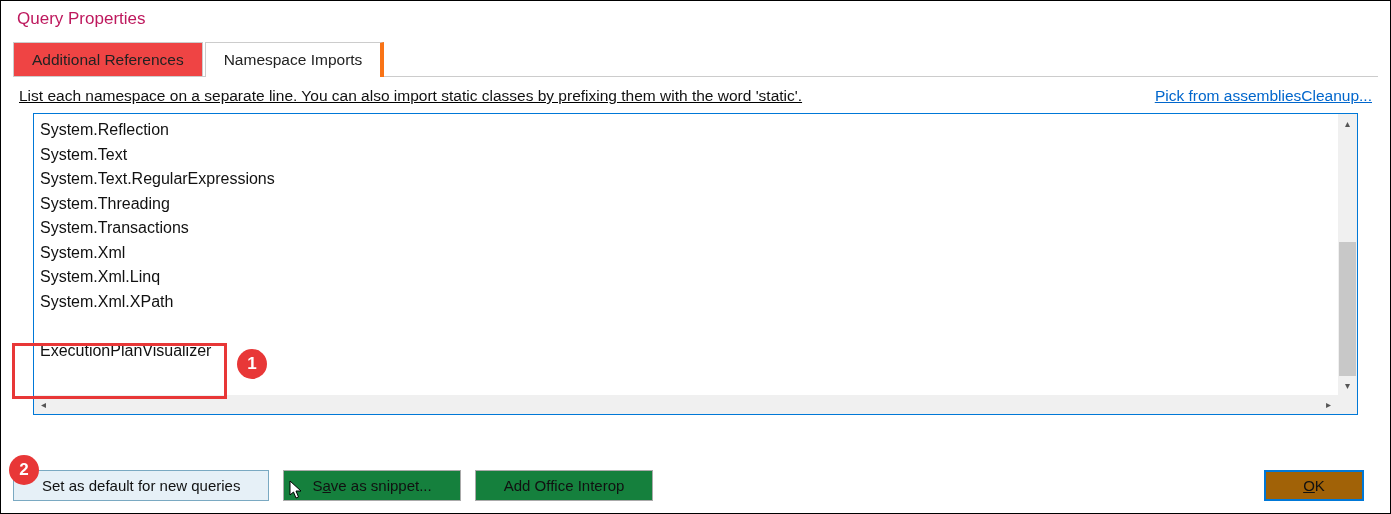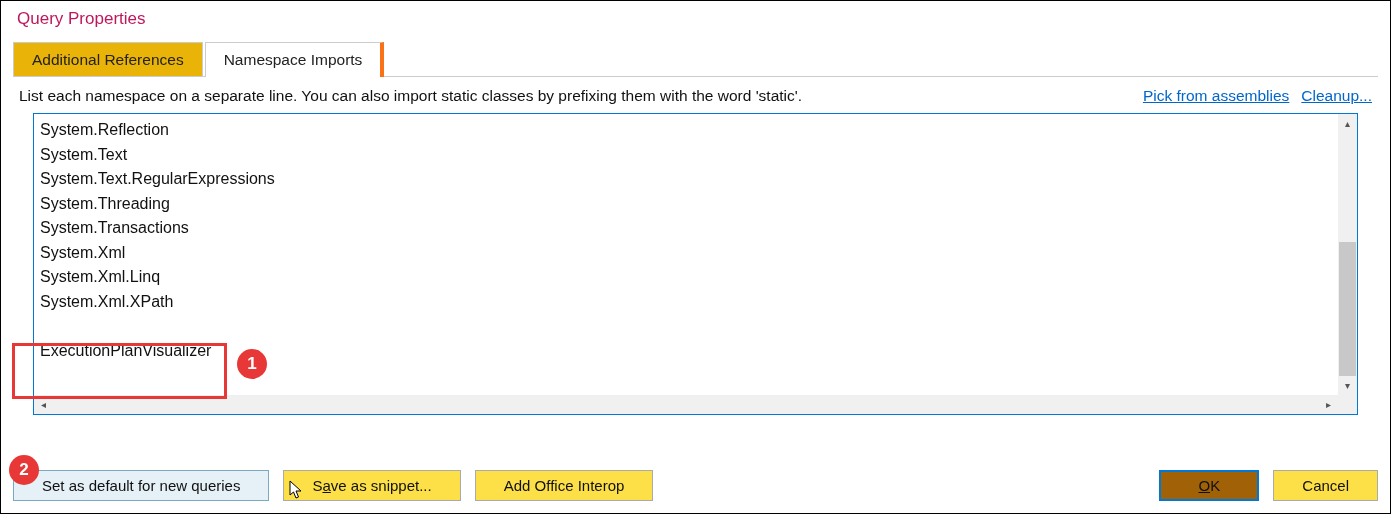--- a/index.html
+++ b/index.html
@@ -21,21 +21,21 @@
     .tab-row {
       display: flex;
       padding: 0 12px;
       border-bottom: 1px solid transparent;
       position: relative;
     }
     .tab {
       padding: 8px 18px;
       border: 1px solid #ccc;
       border-bottom: none;
-      background: #eab308;
+      background: #ef4444;
       margin-right: 2px;
       font-size: 15.5px;
       color: #222;
       cursor: default;
       position: relative;
       top: 1px;
     }
     .tab.active {
       background: #fff;
       border-top: 1px solid #ccc;
@@ -48,28 +48,28 @@
       margin: 0 12px;
       padding-top: 0;
       position: relative;
       top: -1px;
     }
     .instruction-row {
       display: flex;
       justify-content: space-between;
       align-items: center;
       padding: 10px 6px 8px 6px;
+      text-decoration: underline;
     }
     .instruction-text {
       font-size: 15.5px;
       color: #111;
     }
     .link-group {
       display: flex;
-      gap: 12px;
     }
     .link {
       color: #0066cc;
       text-decoration: underline;
       font-size: 15.5px;
       cursor: pointer;
     }
     .textarea-wrap {
       position: relative;
       border: 1px solid #0078d7;
@@ -136,21 +136,21 @@
       width: 19px; height: 19px;
       background: #f0f0f0;
     }
     .button-row {
       position: absolute;
       left: 12px; right: 12px; bottom: 12px;
       display: flex;
     }
     .btn {
       border: 1px solid #aaa;
-      background: #fde047;
+      background: #15803d;
       padding: 6px 20px;
       font-size: 15px;
       font-family: inherit;
       color: #111;
       cursor: default;
       min-width: 100px;
       text-align: center;
     }
     .btn.wide { padding: 6px 28px; }
     .btn.primary-outline {
@@ -233,21 +233,20 @@
     <div class="corner"></div>
   </div>
 </div>
 
 <div class="button-row">
   <button class="btn wide hover-like" style="margin-right:14px;">Set as default for new queries</button>
   <button class="btn wide" style="margin-right:14px;"><span>S</span><span class="u">a</span><span>ve as snippet...</span></button>
   <button class="btn wide">Add Office Interop</button>
   <div class="spacer"></div>
   <button class="btn primary-outline" style="margin-right:14px;"><span class="u">O</span><span>K</span></button>
-  <button class="btn" style="padding:6px 28px;">Cancel</button>
 </div>
 
 <div class="callout" style="left:11px; top:342px; width:215px; height:56px;"></div>
 <div class="callout-badge" style="left:236px; top:348px;">1</div>
 <div class="callout-badge" style="left:8px; top:454px;">2</div>
 
 <svg class="cursor-arrow" style="left:288px; top:479px;" viewBox="0 0 14 20">
   <path d="M1 1 L1 15 L4.5 12 L7 18 L9.5 17 L7 11 L12 11 Z" fill="#fff" stroke="#000" stroke-width="1"></path>
 </svg>
 

